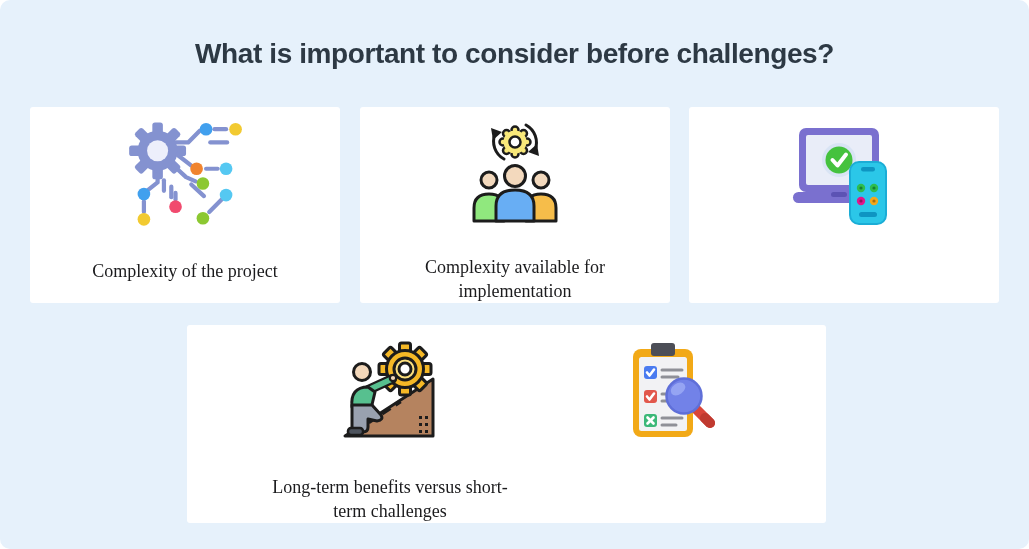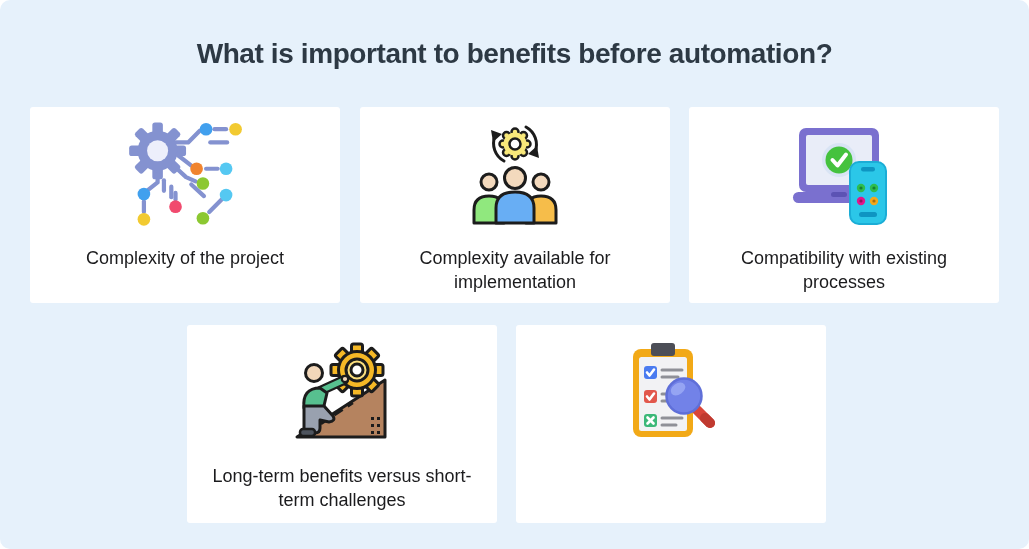--- a/index.html
+++ b/index.html
@@ -20,43 +20,43 @@
   }
   .card{
     position:absolute;background:#ffffff;border-radius:3px;
     display:flex;flex-direction:column;align-items:center;
   }
   .card.r1{top:107px;width:310px;height:196px;}
   .card.r2{top:325px;width:310px;height:198px;}
   .c1{left:30px;}
   .c2{left:360px;}
   .c3{left:689px;}
-  .c4{left:187px;}
+  .c4{left:187px;padding-left:48px;}
   .c5{left:516px;}
   .icon-wrap{
     height:112px;margin-top:11px;
     display:flex;align-items:center;justify-content:center;
   }
   .label{
-    margin-top:16px;text-align:center;
-    font-family:Liberation Sans, sans-serif;
+    margin-top:29px;text-align:center;
+    font-family:Liberation Serif, serif;
     font-size:18px;line-height:1.34;color:#1b1b1d;
   }
   .c1 .label{max-width:270px;}
   .c2 .label{max-width:245px;}
   .c3 .label{max-width:266px;}
   .c4 .label{max-width:262px;}
   .c5 .label{max-width:225px;}
 </style>
 </head>
 <body>
 
 <div class="canvas">
 
-  <div class="title">What is important to benefits before automation?</div>
+  <div class="title">What is important to consider before challenges?</div>
 
   <div class="card r1 c1">
     <div class="icon-wrap">
       <svg width="118" height="106" viewBox="0 0 112 100">
         <g fill="#8492d0">
           <g transform="translate(30,28)">
             <rect x="-5" y="-27" width="10" height="12" rx="2.5"></rect>
             <rect x="-5" y="-27" width="10" height="12" rx="2.5" transform="rotate(45)"></rect>
             <rect x="-5" y="-27" width="10" height="12" rx="2.5" transform="rotate(90)"></rect>
             <rect x="-5" y="-27" width="10" height="12" rx="2.5" transform="rotate(135)"></rect>
@@ -159,21 +159,20 @@
           <circle cx="72" cy="66" r="1.6" fill="#157f33"></circle>
         <circle cx="85" cy="66" r="4.2" fill="#2ebd4e"></circle>
           <circle cx="85" cy="66" r="1.6" fill="#157f33"></circle>
         <circle cx="72" cy="79" r="4.2" fill="#e0178a"></circle>
           <circle cx="72" cy="79" r="1.6" fill="#94105c"></circle>
         <circle cx="85" cy="79" r="4.2" fill="#f2a71b"></circle>
           <circle cx="85" cy="79" r="1.6" fill="#a86f0d"></circle>
         <rect x="70" y="90" width="18" height="5" rx="2.5" fill="#0e95c2"></rect>
       </svg>
     </div>
-    <div class="label">Compatibility with existing processes</div>
   </div>
 
   <div class="card r2 c4">
     <div class="icon-wrap">
       <svg width="110" height="104" viewBox="0 0 110 104">
 
         <path d="M10,97 L98,97 L98,40 Z" fill="#b5835f" stroke="#1c1c1c" stroke-width="3" stroke-linejoin="round"></path>
         <path d="M34,84 L66,63" stroke="#1c1c1c" stroke-width="2.5" fill="none" stroke-dasharray="10 6"></path>
         <g fill="#1c1c1c">
           <rect x="84" y="77" width="3" height="3"></rect>

